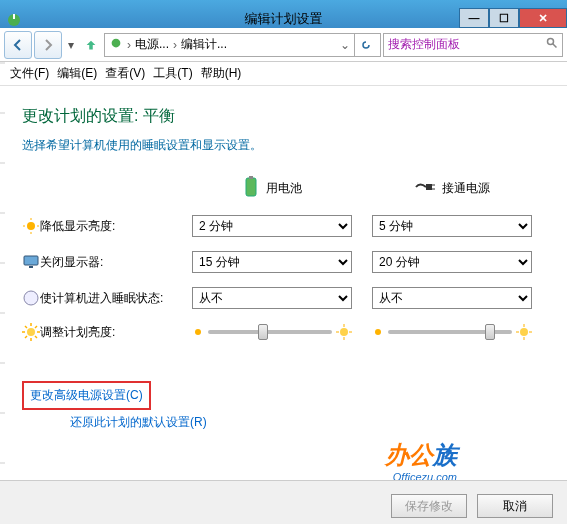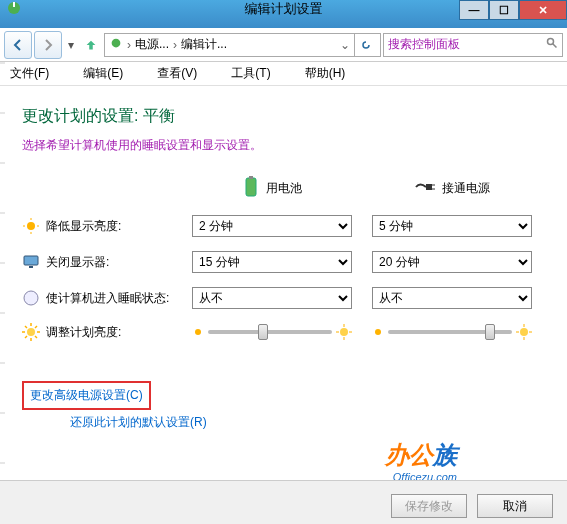--- a/index.html
+++ b/index.html
@@ -1,44 +1,44 @@
 <!DOCTYPE html>
 <html><head>
 <meta charset="utf-8">
 <style>
 * { box-sizing: border-box; margin: 0; padding: 0; font-family: "Microsoft YaHei", "Segoe UI", sans-serif; }
 body { width: 567px; height: 524px; background: #fff; font-size: 12px; overflow: hidden; }
 
-.titlebar { height: 28px; background: linear-gradient(#4ba9e0,#3b8cc9); display: flex; align-items: flex-start; color: #000; position: relative; }
+.titlebar { height: 28px; background: linear-gradient(#4ba9e0,#3b8cc9); display: flex; align-items: flex-end; color: #000; position: relative; }
 .titlebar .icon { width: 16px; height: 16px; margin: 0 6px; }
 .titlebar .title { position: absolute; left: 50%; transform: translateX(-50%); font-size: 13px; }
 .winbtns { margin-left: auto; display: flex; }
 .winbtn { width: 30px; height: 20px; border: 1px solid #2a6da0; background: #c9d9e6; display: flex; align-items: center; justify-content: center; font-size: 11px; font-weight: bold; }
 .winbtn.close { background: #d9534f; color: #fff; width: 48px; }
 
 .navbar { height: 34px; border-bottom: 1px solid #ccc; display: flex; align-items: center; padding: 2px 4px; gap: 2px; background: #fff; }
 .navbtn { width: 28px; height: 28px; border: 1px solid #9abedd; border-radius: 3px; display: flex; align-items: center; justify-content: center; background: linear-gradient(#fefefe,#e4eef7); }
 .navbtn svg { width: 16px; height: 16px; }
 .chev { width: 14px; height: 28px; display: flex; align-items: center; justify-content: center; color: #555; }
 .up { width: 22px; height: 22px; display: flex; align-items: center; justify-content: center; }
 .breadcrumb { flex: 1; height: 24px; border: 1px solid #aaa; display: flex; align-items: center; padding: 0 4px; gap: 4px; background: #fff; }
 .bc-sep { color: #666; }
 .refresh { width: 22px; display: flex; align-items: center; justify-content: center; border-left: 1px solid #aaa; height: 100%; }
 .searchbox { width: 180px; height: 24px; border: 1px solid #aaa; display: flex; align-items: center; padding: 0 4px; color: #a21caf; background: #fff; }
 .searchbox .srch { margin-left: auto; }
 
-.menubar { height: 24px; display: flex; align-items: center; padding: 0 10px; gap: 34px; font-size: 12px; border-bottom: 1px solid #e0e0e0; }
+.menubar { height: 24px; display: flex; align-items: center; padding: 0 10px; gap: 8px; font-size: 12px; border-bottom: 1px solid #e0e0e0; }
 
 .content { padding: 20px 22px 10px 22px; }
 h1 { font-size: 16px; color: #00663b; font-weight: normal; margin-bottom: 10px; }
-.subtitle { font-size: 12px; color: #a21caf; margin-bottom: 22px; }
+.subtitle { font-size: 12px; color: #0369a1; margin-bottom: 22px; }
 
 .grid { display: grid; grid-template-columns: 170px 160px 20px 160px; row-gap: 14px; align-items: center; }
 .colhead { display: flex; align-items: center; gap: 6px; justify-content: center; font-size: 12px; }
-.rowlabel { display: flex; align-items: center; gap: 6px; font-size: 12px; }
+.rowlabel { display: flex; align-items: center; font-size: 12px; }
 .rowlabel .ic { width: 18px; height: 18px; display: inline-block; }
 select { width: 100%; height: 22px; border: 1px solid #888; font-size: 12px; padding: 0 2px; background: #fff; }
 .slider-cell { display: flex; align-items: center; gap: 4px; }
 .slider { flex: 1; height: 4px; background: #bbb; border-radius: 2px; position: relative; }
 .slider .thumb { position: absolute; top: -6px; width: 10px; height: 16px; background: linear-gradient(#f2f2f2,#ccc); border: 1px solid #888; border-radius: 2px; }
 .sun-sm { width: 12px; height: 12px; }
 .sun-lg { width: 16px; height: 16px; }
 
 .links { margin-top: 40px; }
 .linkbox { border: 2px solid #e03030; display: inline-block; padding: 4px 6px; margin-bottom: 4px; }

